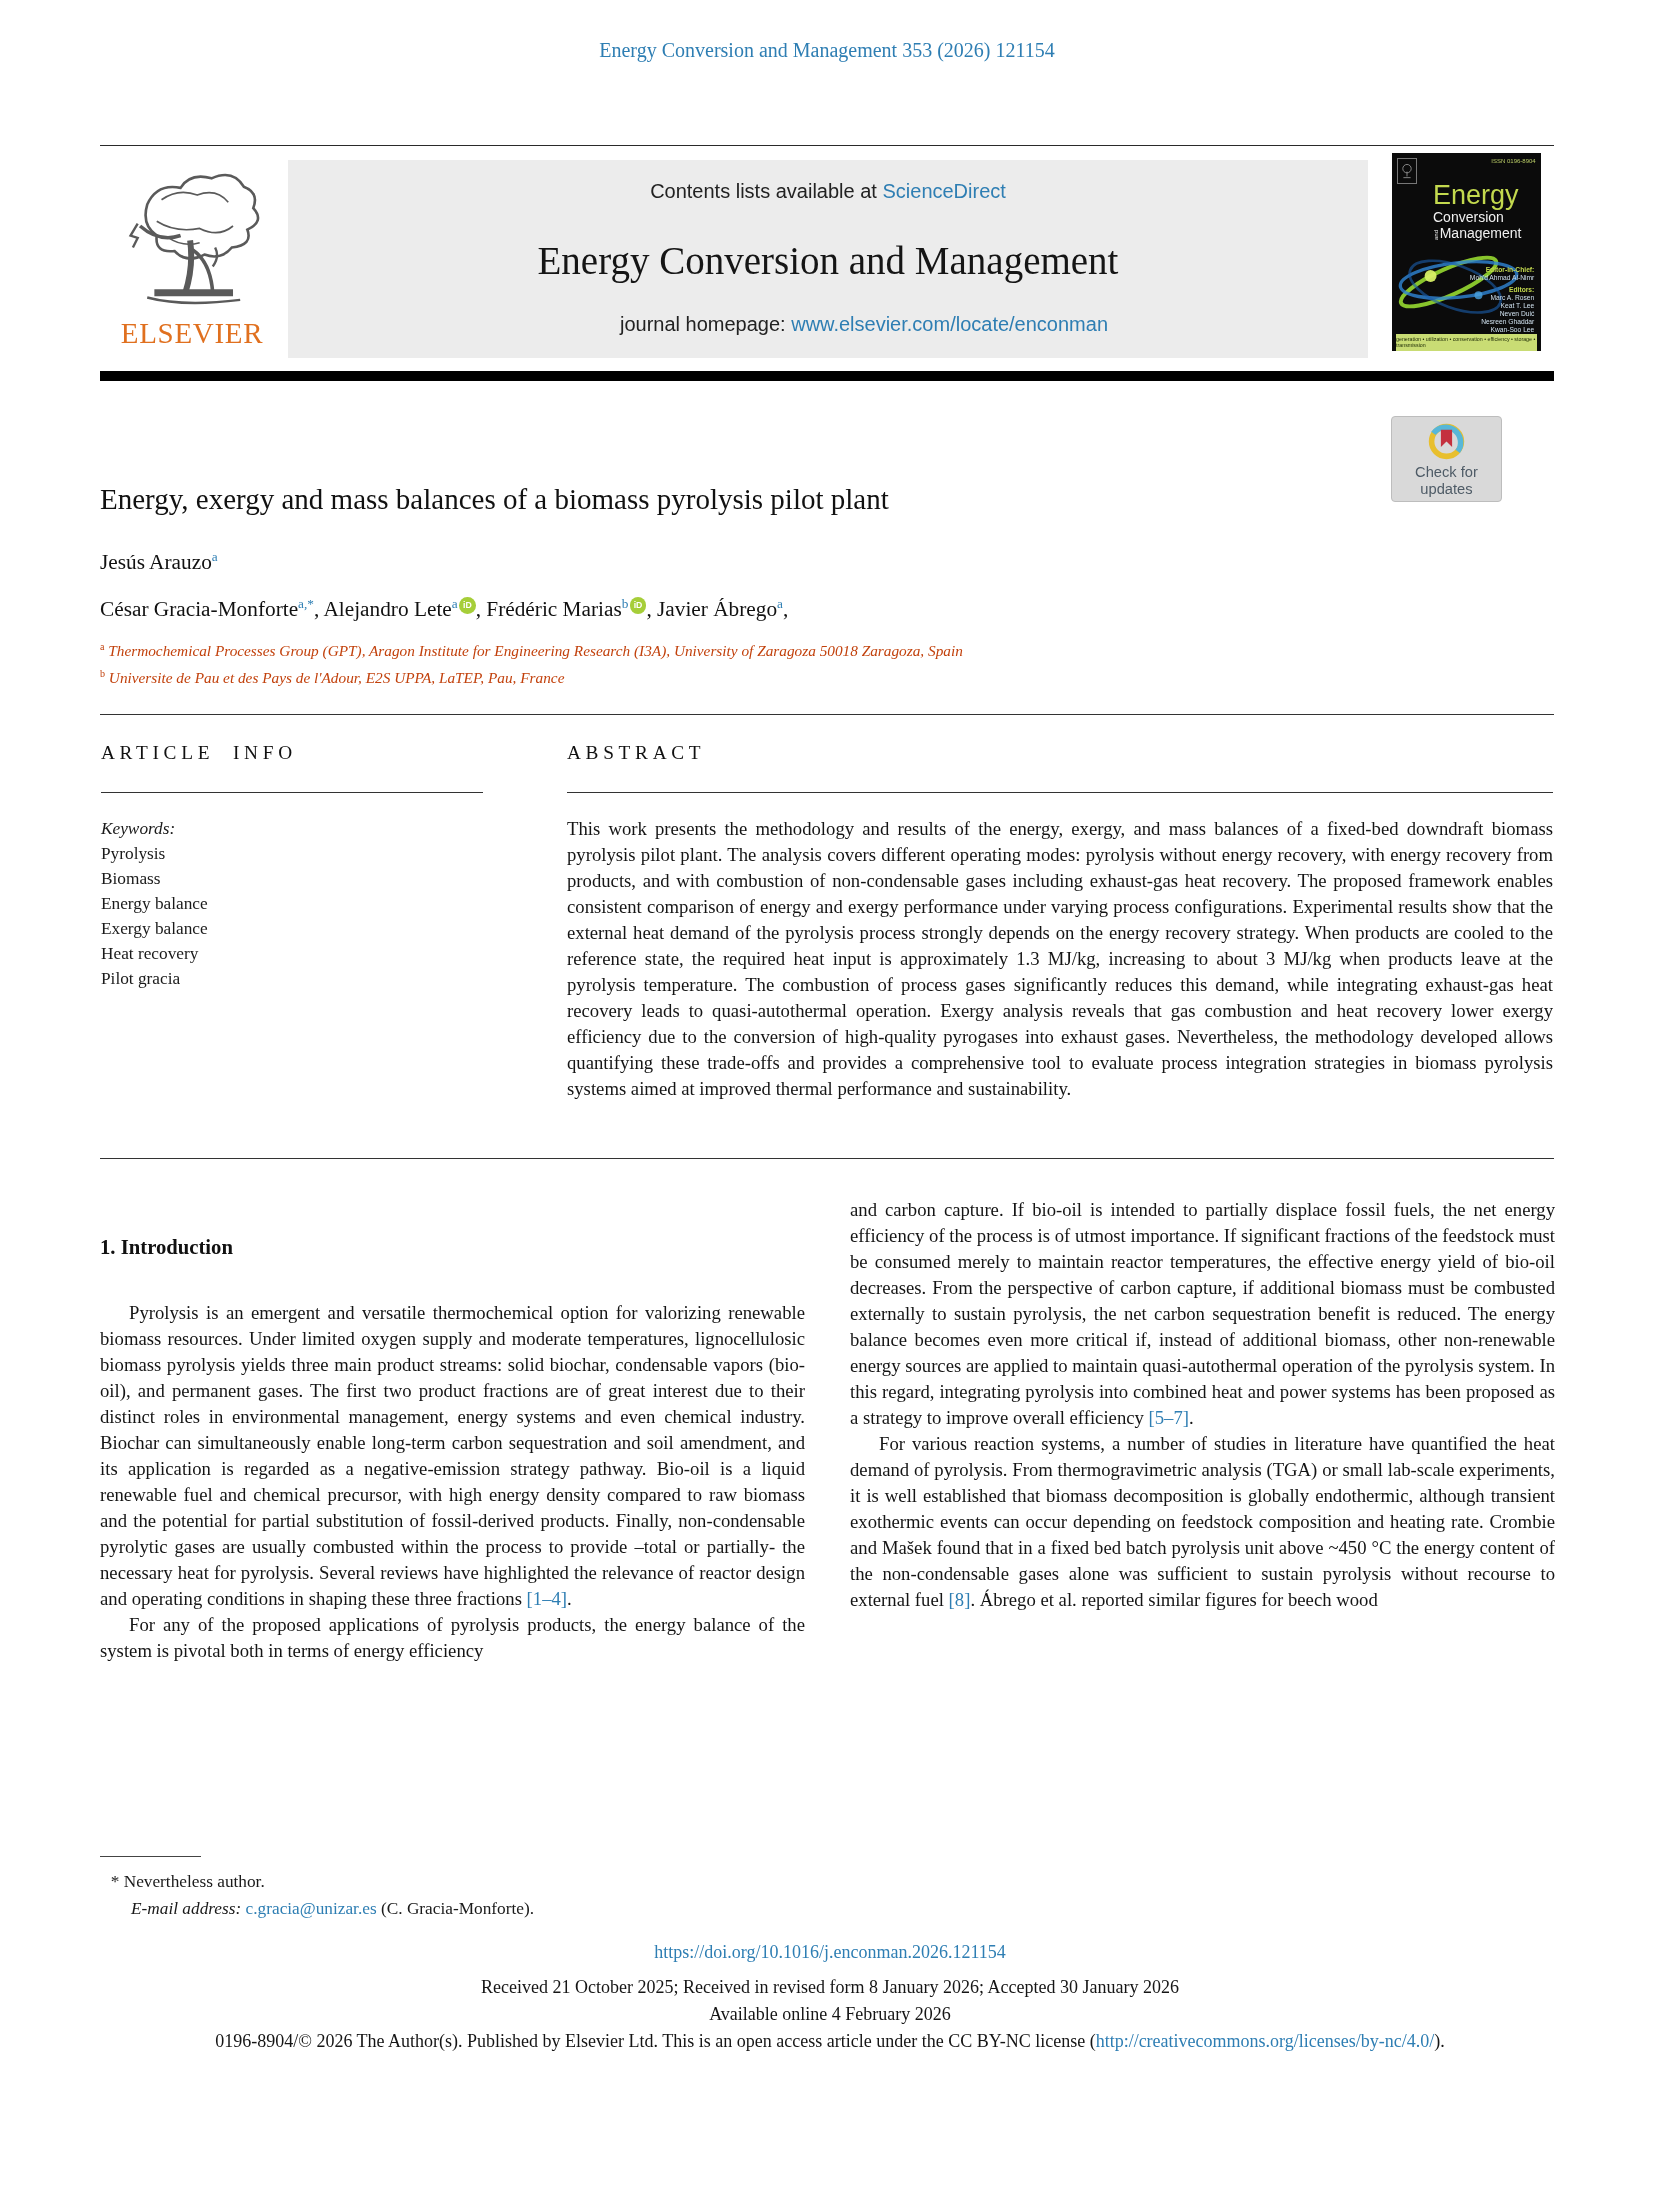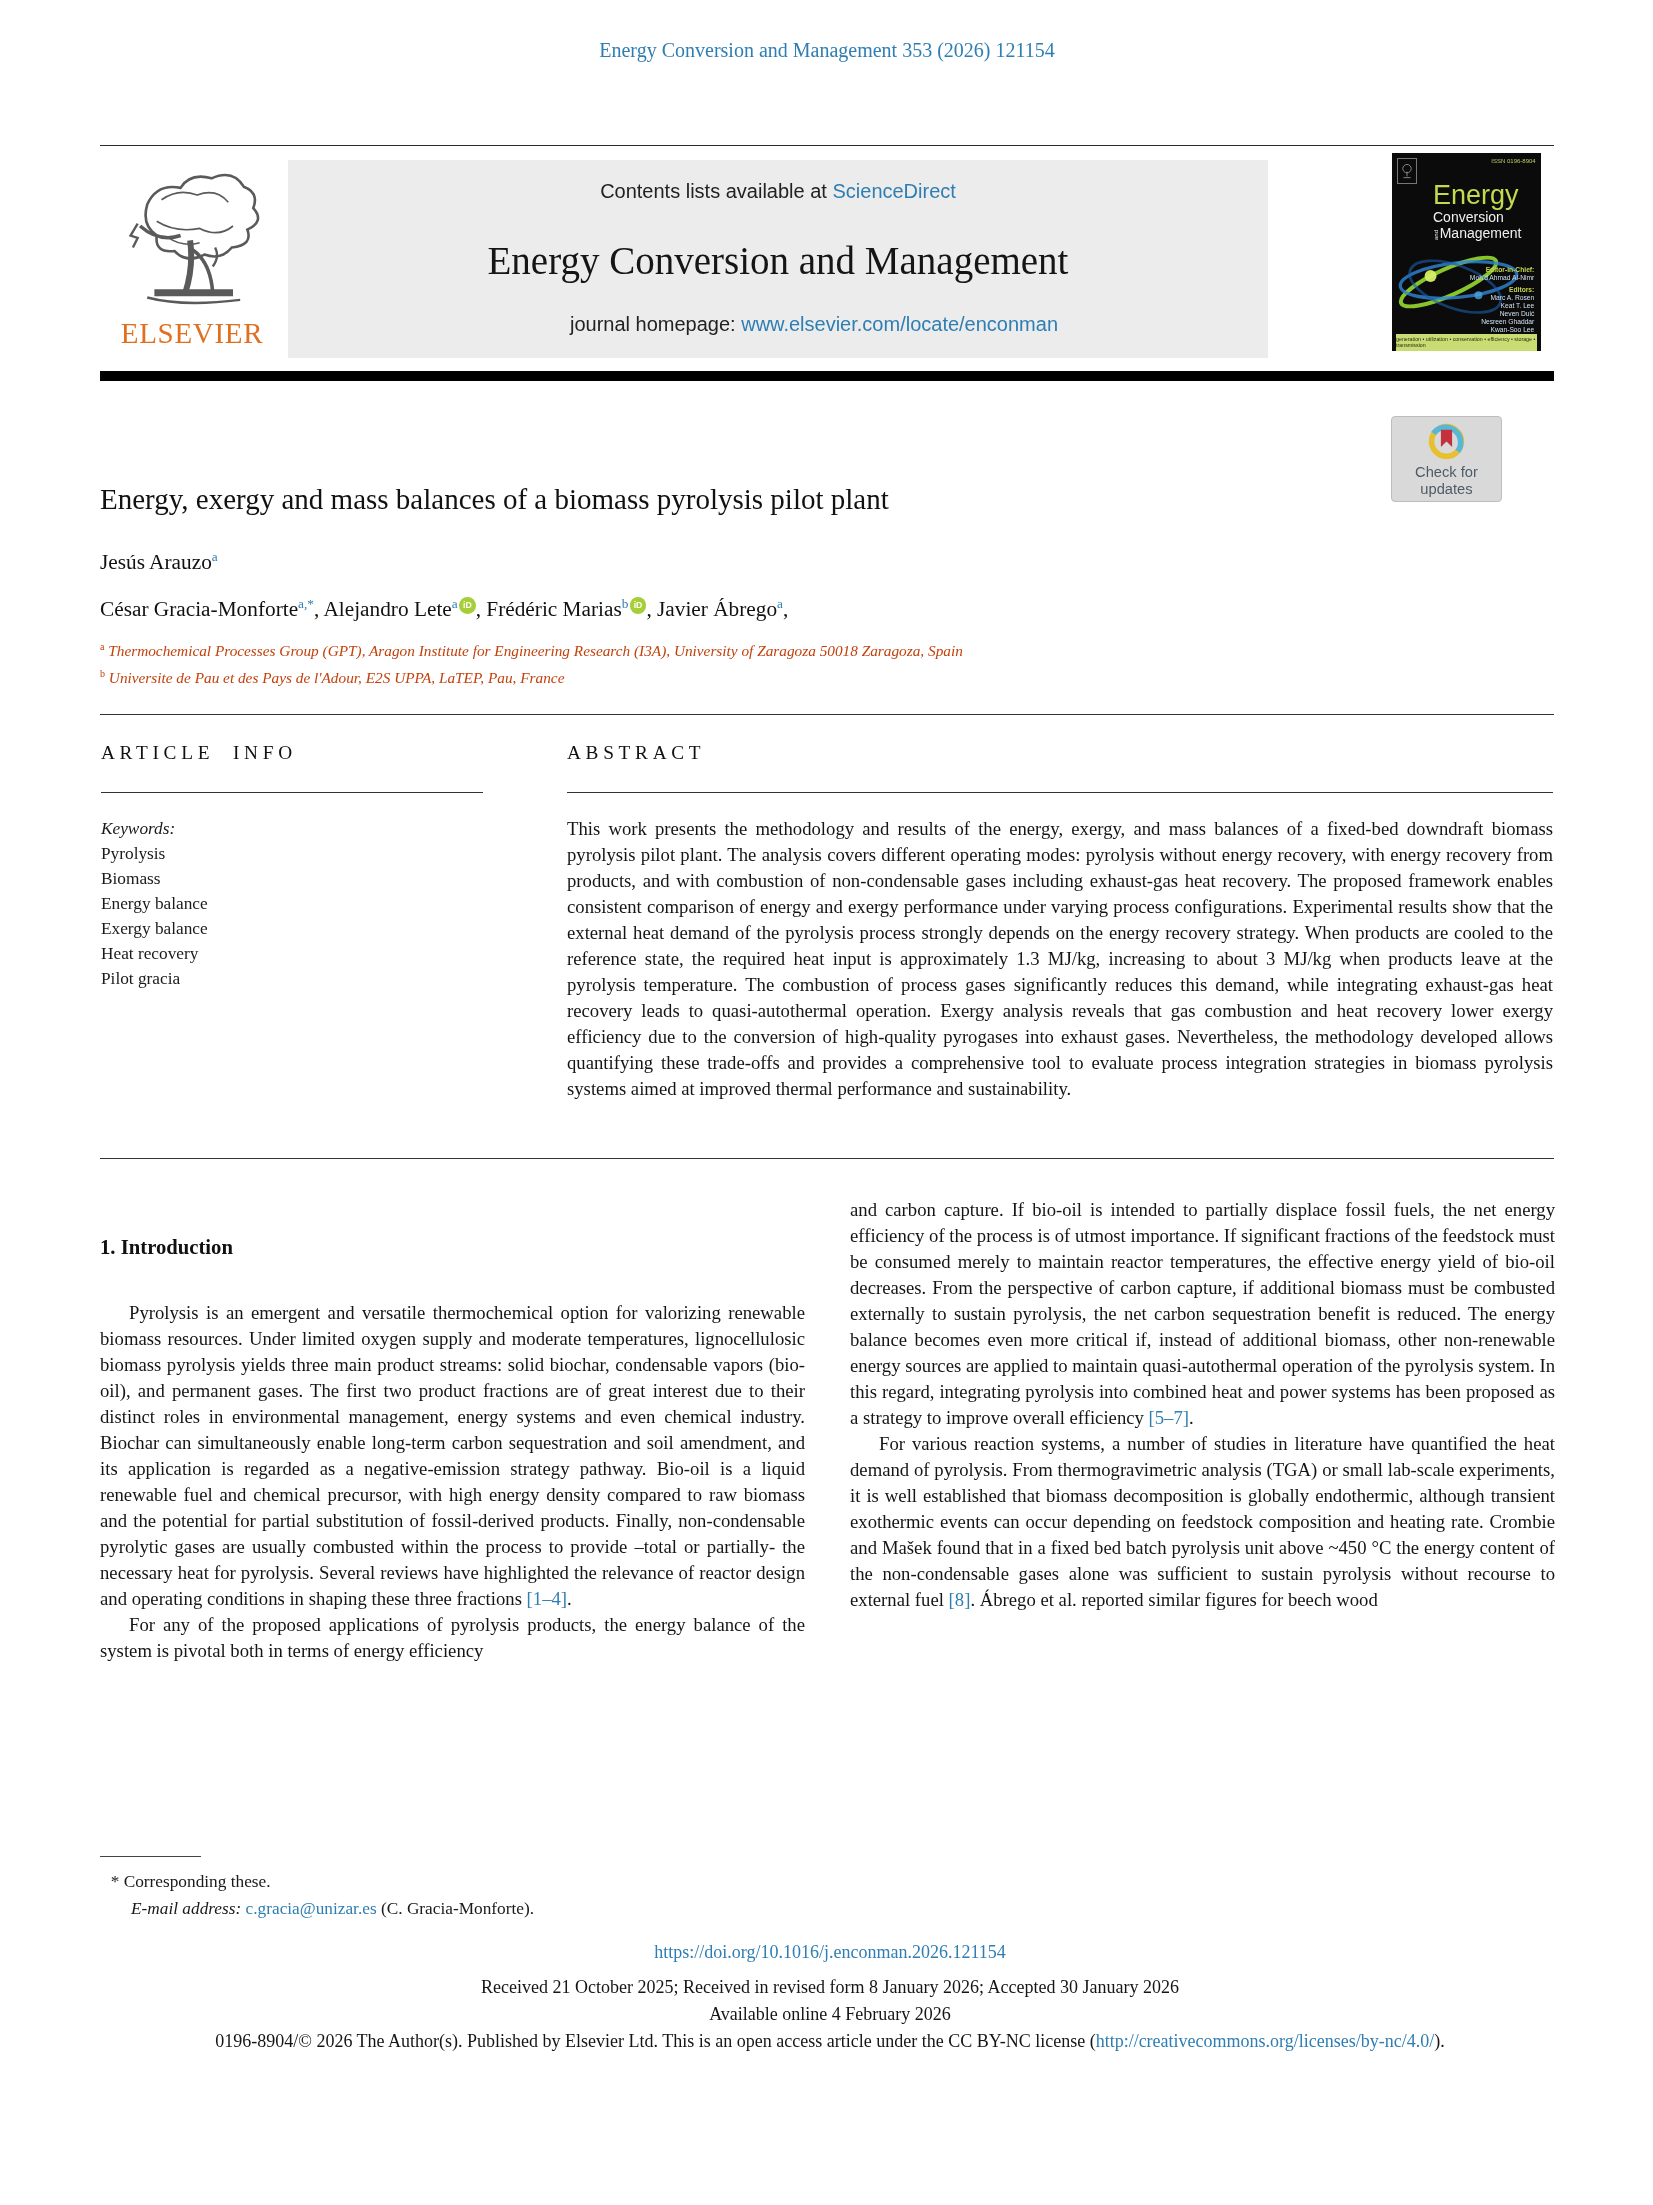--- a/index.html
+++ b/index.html
@@ -7,21 +7,21 @@
         font-family:"Liberation Serif",serif;color:#1a1a1a;}
   .sans{font-family:"Liberation Sans",sans-serif;}
   a,.link{color:#2e7eb3;text-decoration:none;}
   .journal-ref{position:absolute;top:39px;left:0;width:100%;text-align:center;
                font-size:20px;color:#2e7eb3;}
   .rule-top{position:absolute;top:145px;left:100px;width:1454px;height:1.3px;background:#2a2a2a;}
   
   .elsevier-logo{position:absolute;top:164px;left:100px;width:184px;height:200px;text-align:center;}
   .elsevier-word{font-size:29px;color:#e0701f;letter-spacing:0.7px;margin-top:-4px;
                  font-family:"Liberation Serif",serif;}
-  .masthead{position:absolute;top:160px;left:288px;width:980px;height:198px;background:#ececec;
+  .masthead{position:absolute;top:160px;left:288px;width:1080px;height:198px;background:#ececec;
             text-align:center;}
   .m-line1{margin-top:20px;font-size:20px;color:#222;}
   .m-title{margin-top:35px;font-size:39px;color:#151515;}
   .m-home{position:absolute;bottom:22px;left:0;width:100%;font-size:20px;color:#222;padding-left:36px;}
   
   .cover{position:absolute;top:153px;left:1392px;width:149px;height:198px;background:#0b0b0b;
          overflow:hidden;font-family:"Liberation Sans",sans-serif;}
   .cover-issn{position:absolute;top:5.3px;right:5.3px;font-size:6px;color:#b9cc66;}
   .cover-mini-logo{position:absolute;top:5.3px;left:5.3px;width:17.3px;height:24px;border:0.7px solid #777;
                    display:flex;align-items:center;justify-content:center;}
@@ -232,21 +232,21 @@
     </div>
     <div class="para indent">
       <span>For various reaction systems, a number of studies in literature have quantified the heat demand of pyrolysis. From thermogravimetric analysis (TGA) or small lab-scale experiments, it is well established that biomass decomposition is globally endothermic, although transient exothermic events can occur depending on feedstock composition and heating rate. Crombie and Mašek found that in a fixed bed batch pyrolysis unit above ~450 °C the energy content of the non-condensable gases alone was sufficient to sustain pyrolysis without recourse to external fuel </span><span class="link">[8]</span><span>. Ábrego et al. reported similar figures for beech wood</span>
     </div>
   </div>
 
   <div class="footnote">
     <div class="fn-rule"></div>
     <div class="fn-line1">
       <span>*</span>
-      <span>Corresponding these.</span>
+      <span>Nevertheless author.</span>
     </div>
     <div class="fn-line2">
       <span style="font-style:italic">E-mail address:</span>
       <span class="link">c.gracia@unizar.es</span><span> (C. Gracia-Monforte).</span>
     </div>
   </div>
 
   <div class="footer">
     <div class="doi-line"><span class="link">https://doi.org/10.1016/j.enconman.2026.121154</span></div>
     <div>Received 21 October 2025; Received in revised form 8 January 2026; Accepted 30 January 2026</div>

